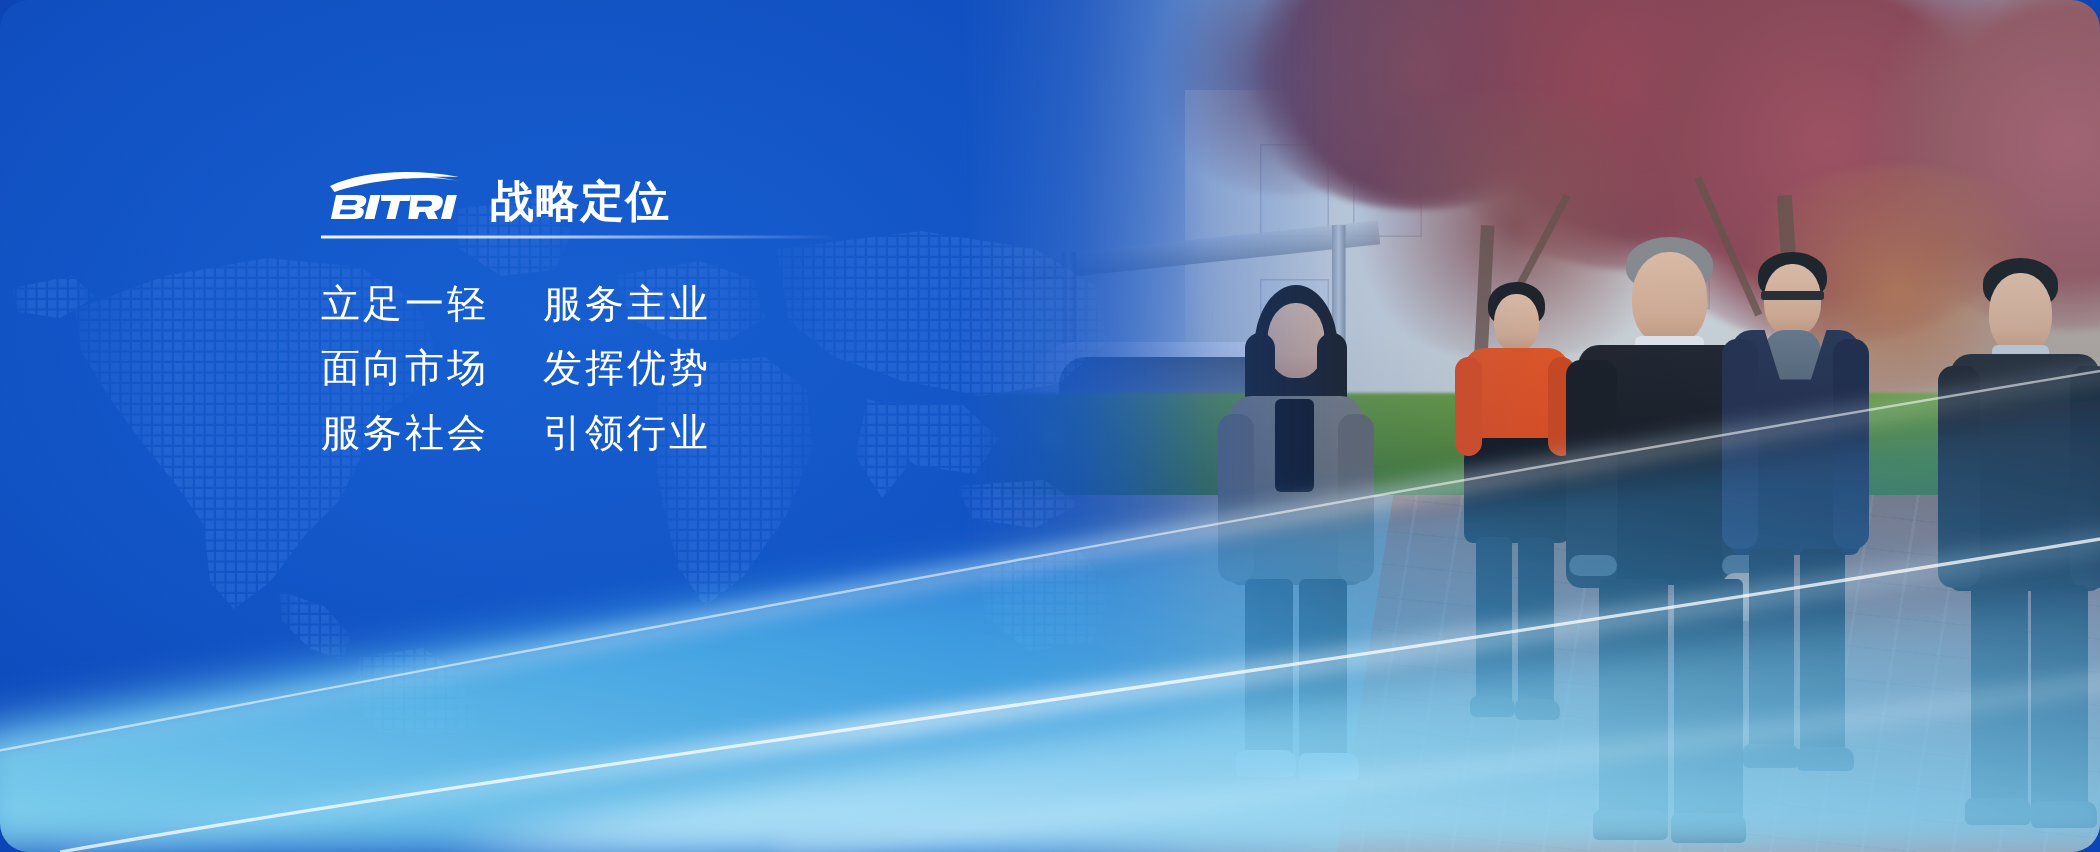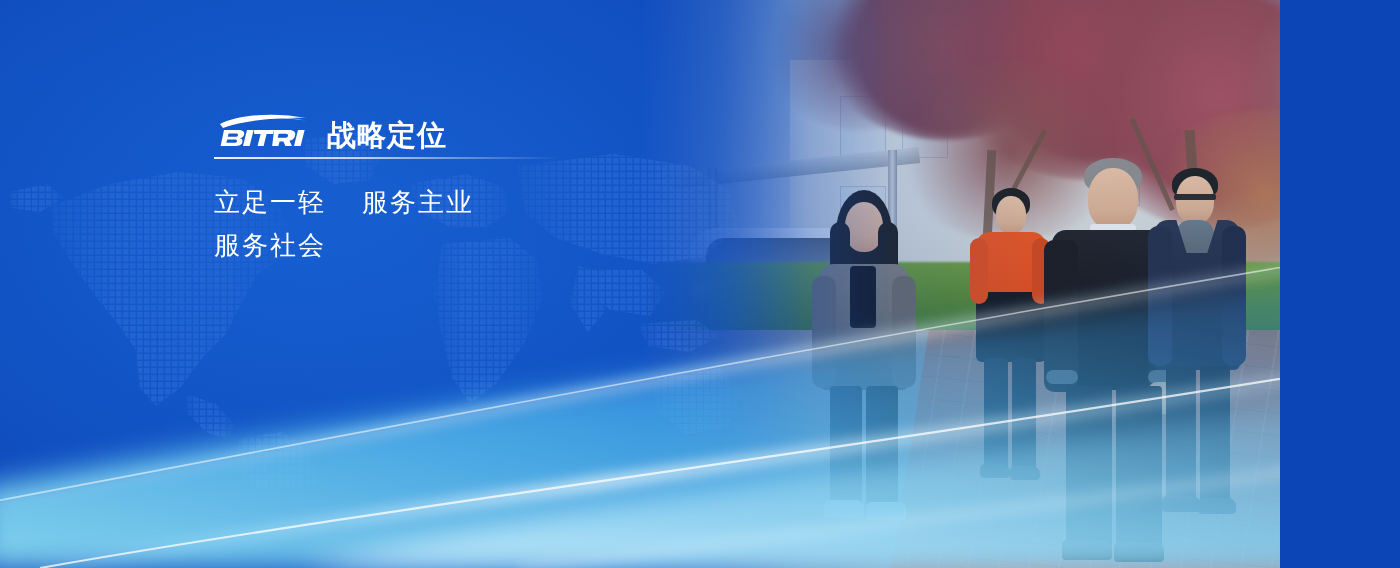--- a/index.html
+++ b/index.html
@@ -6,23 +6,24 @@
   * { margin:0; padding:0; box-sizing:border-box; }
   html, body {
     width:1400px; height:568px;
     overflow:hidden;
     background:#0c45b5;
     font-family:"Liberation Sans","DejaVu Sans",sans-serif;
   }
 
   .banner {
     position:relative;
-    width:1280px; height:568px;
+    width:1400px; height:568px;
     overflow:hidden;
     background:#0d47b8;
+    border-radius:19px;
   }
 
   
   .bg-base {
     position:absolute; inset:0;
     background:
       radial-gradient(ellipse 900px 620px at 22% 42%, #1055c9 0%, #0e4cbe 42%, #0b3fae 100%),
       linear-gradient(100deg,#0a3bab 0%,#0d48bb 48%,#0e4ec4 100%);
   }
   .bg-vign {
@@ -448,18 +449,23 @@
     </div>
 
     <div class="rule"></div>
 
     <div class="slogans">
       <div class="slogan-line">
         <span class="slogan-a">立足一轻</span>
         <span class="slogan-b">服务主业</span>
       </div>
       <div class="slogan-line">
+        <span class="slogan-a">面向市场</span>
+        <span class="slogan-b">发挥优势</span>
+      </div>
+      <div class="slogan-line">
         <span class="slogan-a">服务社会</span>
+        <span class="slogan-b">引领行业</span>
       </div>
     </div>
 
   </div>
 </div>
 
 </body></html>

